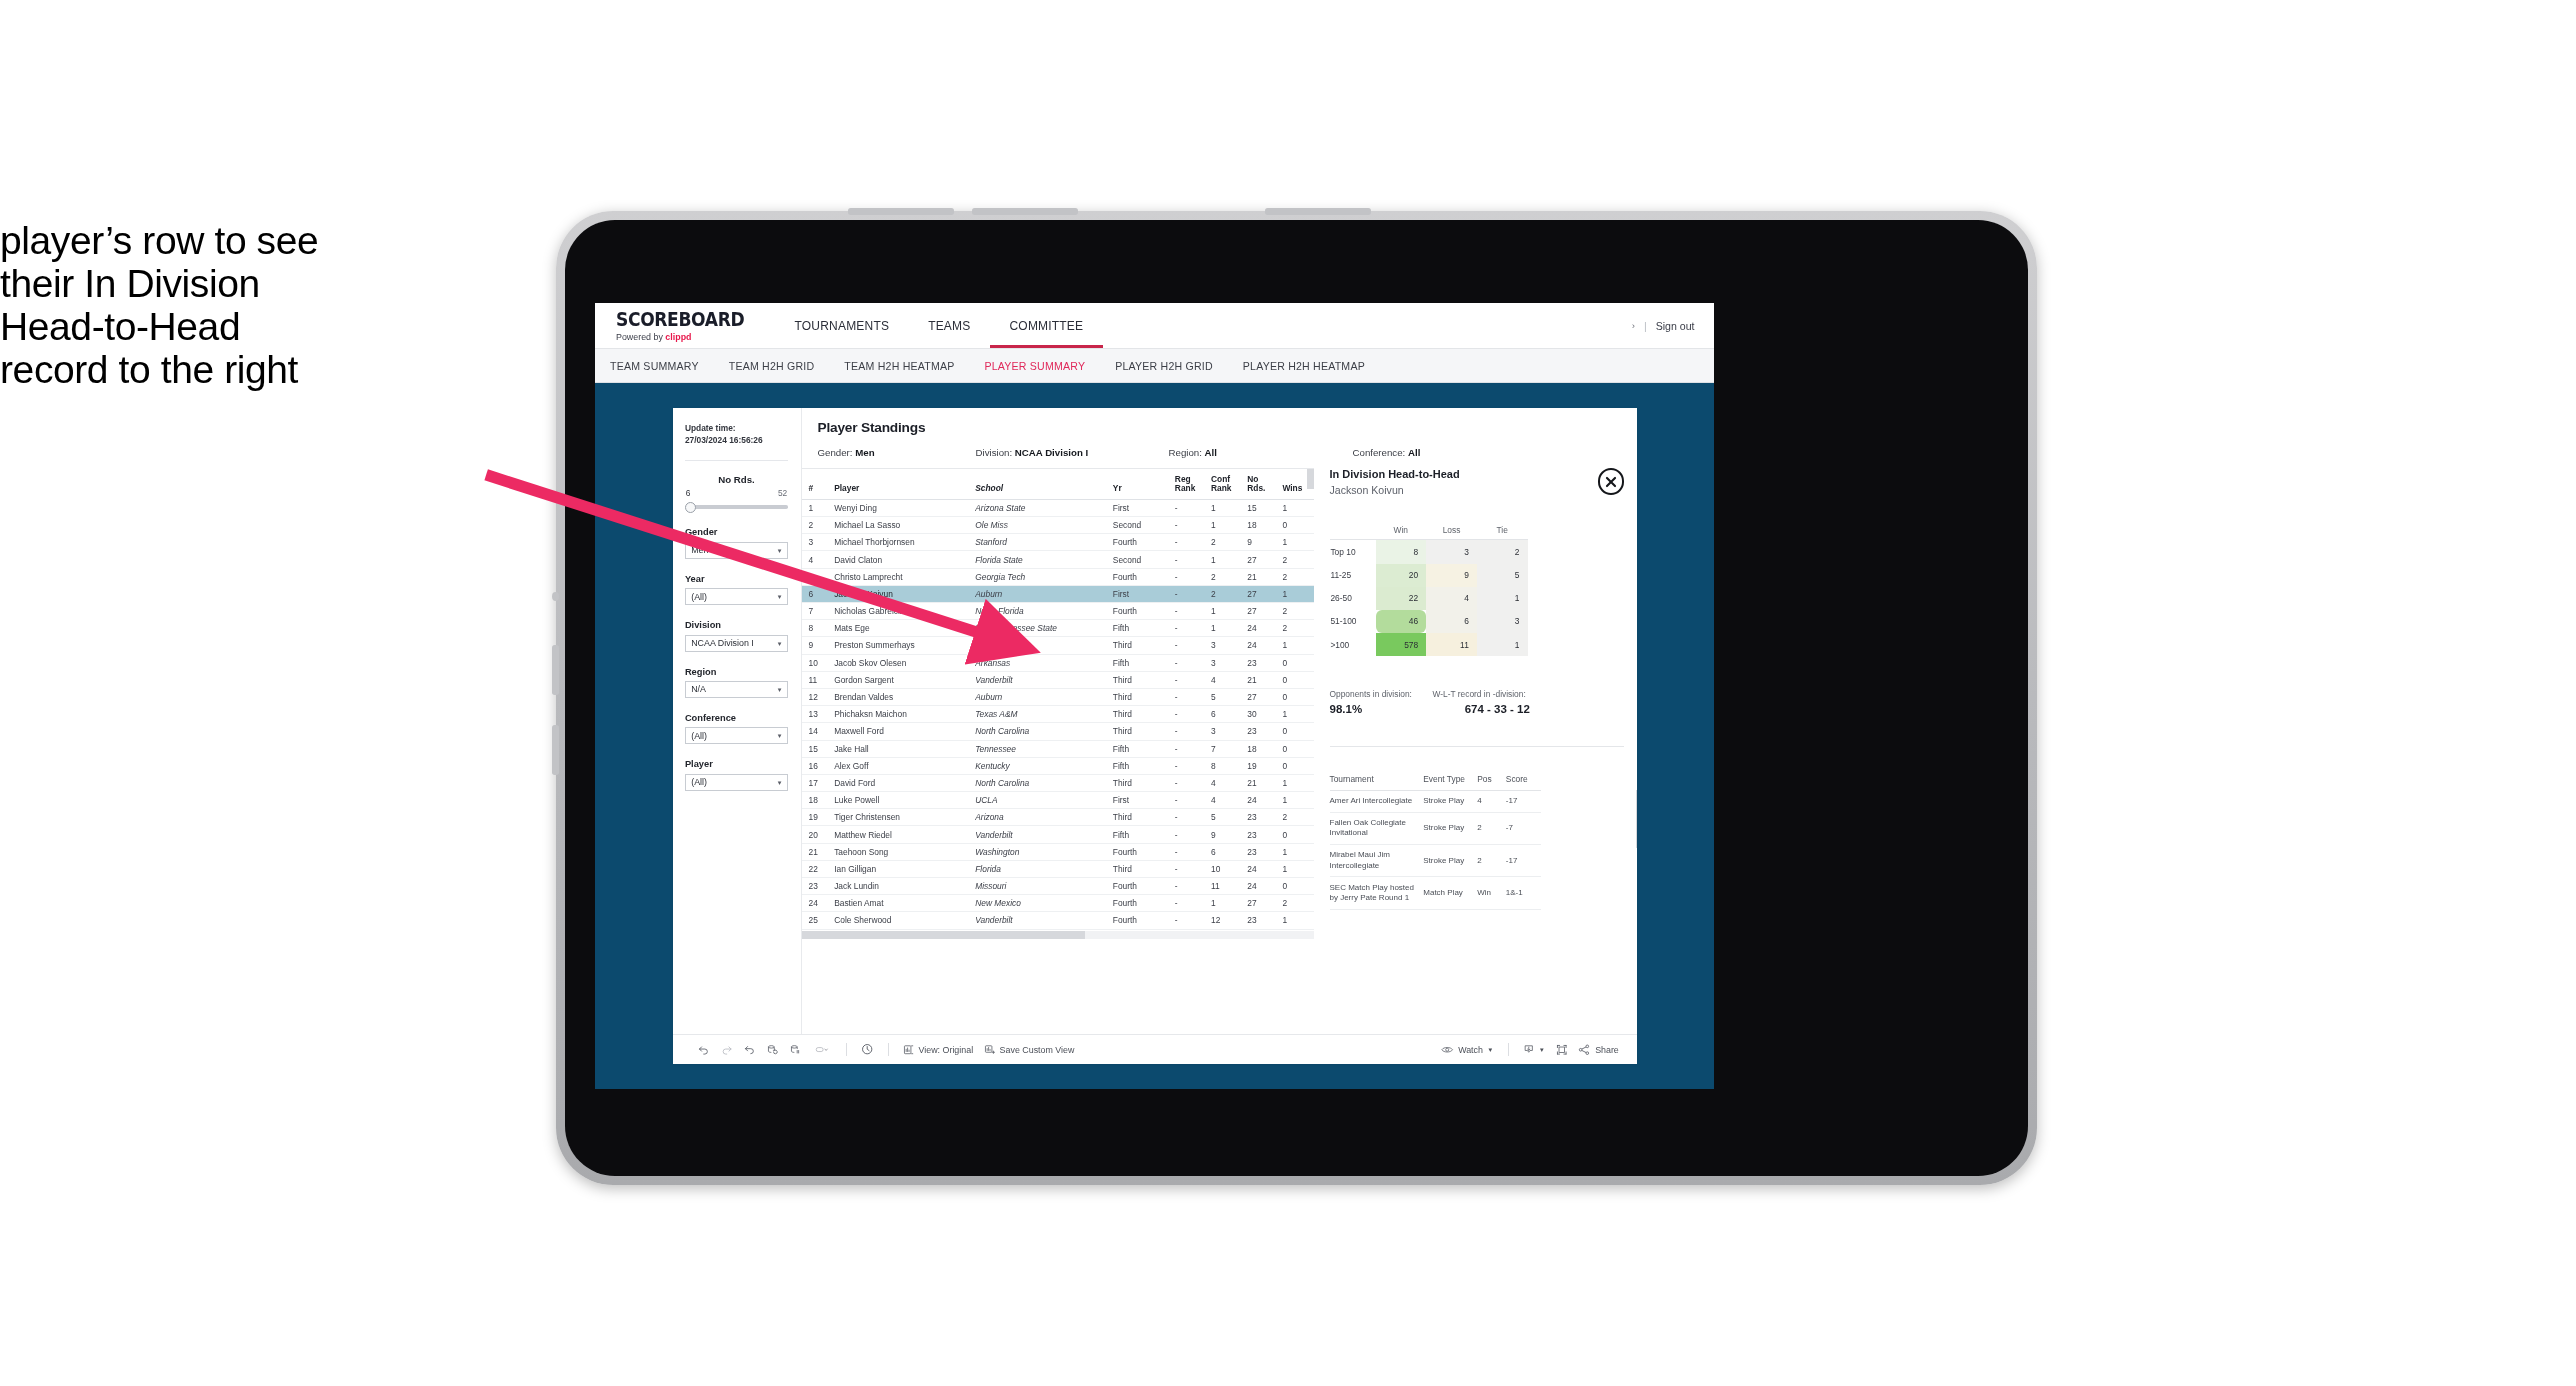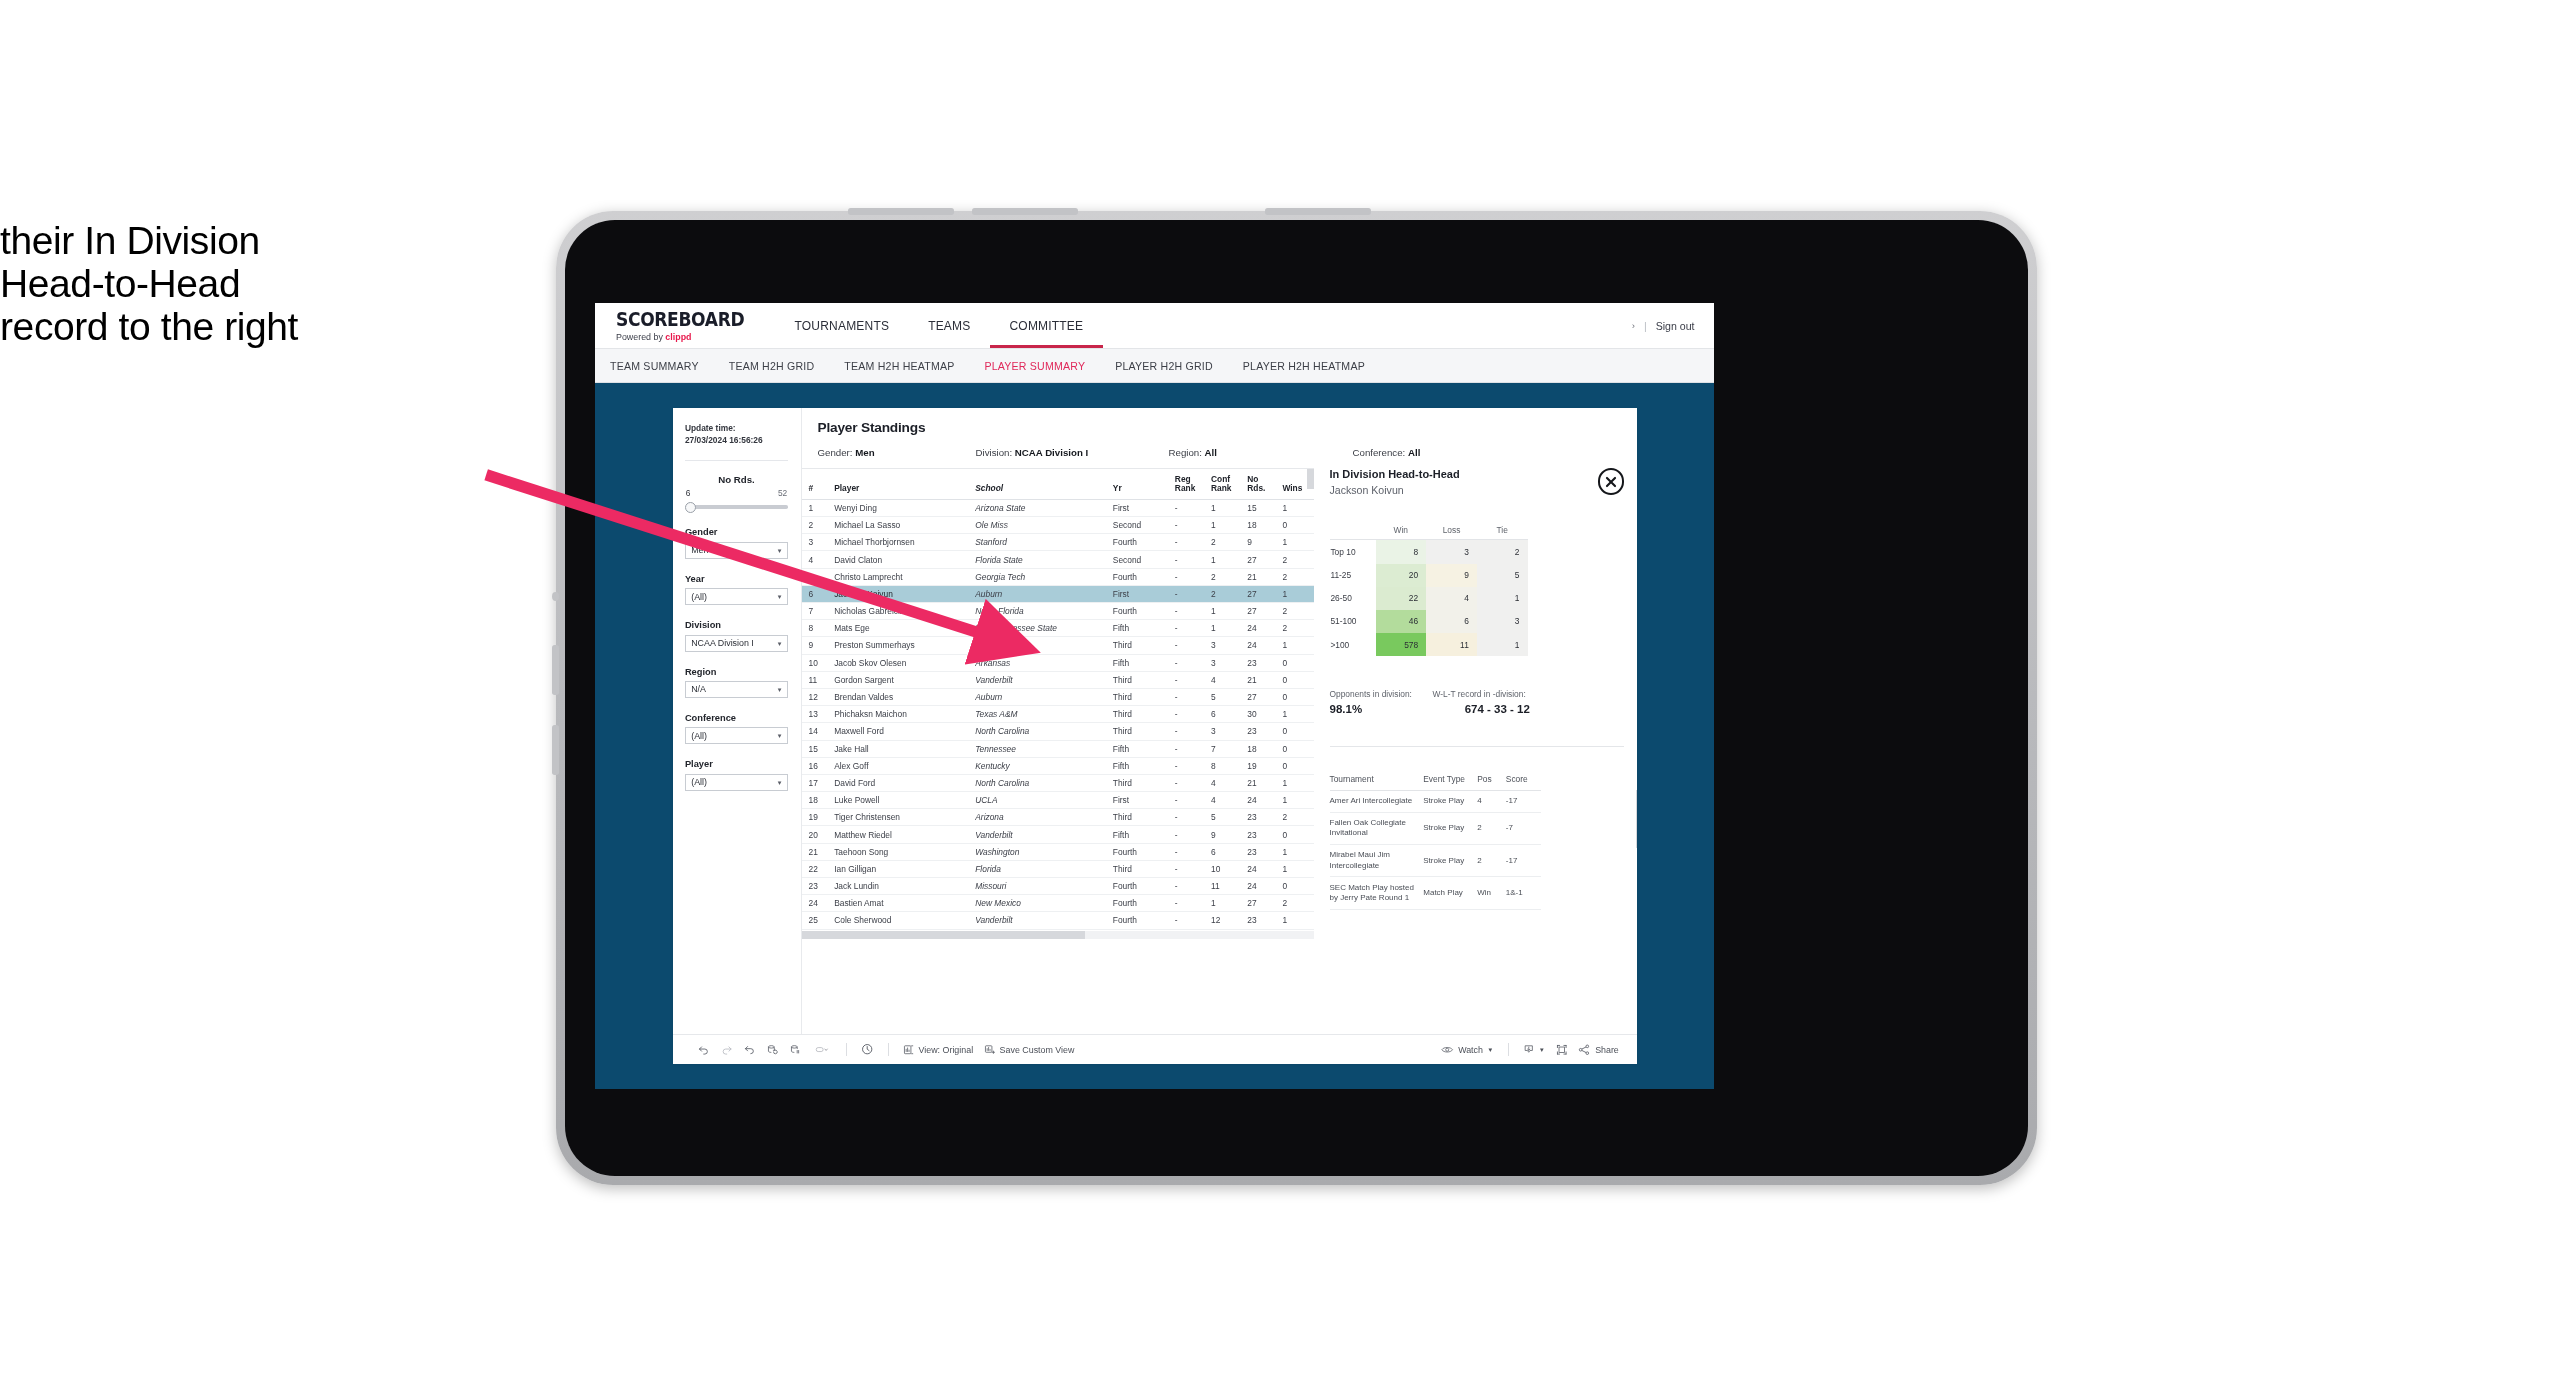--- a/index.html
+++ b/index.html
@@ -242,20 +242,21 @@
   .tb-spacer { flex: 1; }
   .caret-sm { font-size:6.2px; }
   svg { display:block; }
 </style>
 </head>
 <body>
 
 <div class="canvas">
 
   <div class="callout">
+    <span>player’s row to see</span>
     <span>their In Division</span>
     <span>Head-to-Head</span>
     <span>record to the right</span>
   </div>
 
   <div class="tablet">
     <div class="tablet-btn btn-top1"></div>
     <div class="tablet-btn btn-top2"></div>
     <div class="tablet-btn btn-top3"></div>
     <div class="tablet-btn btn-side1"></div>
@@ -712,21 +713,21 @@
                         <td style="background: rgb(240, 240, 239);">5</td>
                       </tr>
                       <tr>
                         <td class="rowhead">26-50</td>
                         <td style="background: rgb(219, 235, 208);">22</td>
                         <td style="background: rgb(242, 241, 234);">4</td>
                         <td style="background: rgb(240, 240, 239);">1</td>
                       </tr>
                       <tr>
                         <td class="rowhead">51-100</td>
-                        <td style="background: rgb(179, 220, 156);">46</td>
+                        <td style="background: rgb(179, 220, 156); border-radius: 6px;">46</td>
                         <td style="background: rgb(242, 241, 234);">6</td>
                         <td style="background: rgb(240, 240, 239);">3</td>
                       </tr>
                       <tr>
                         <td class="rowhead">&gt;100</td>
                         <td style="background: rgb(121, 201, 94);">578</td>
                         <td style="background: rgb(246, 240, 222);">11</td>
                         <td style="background: rgb(240, 240, 239);">1</td>
                       </tr>
                     </tbody>

